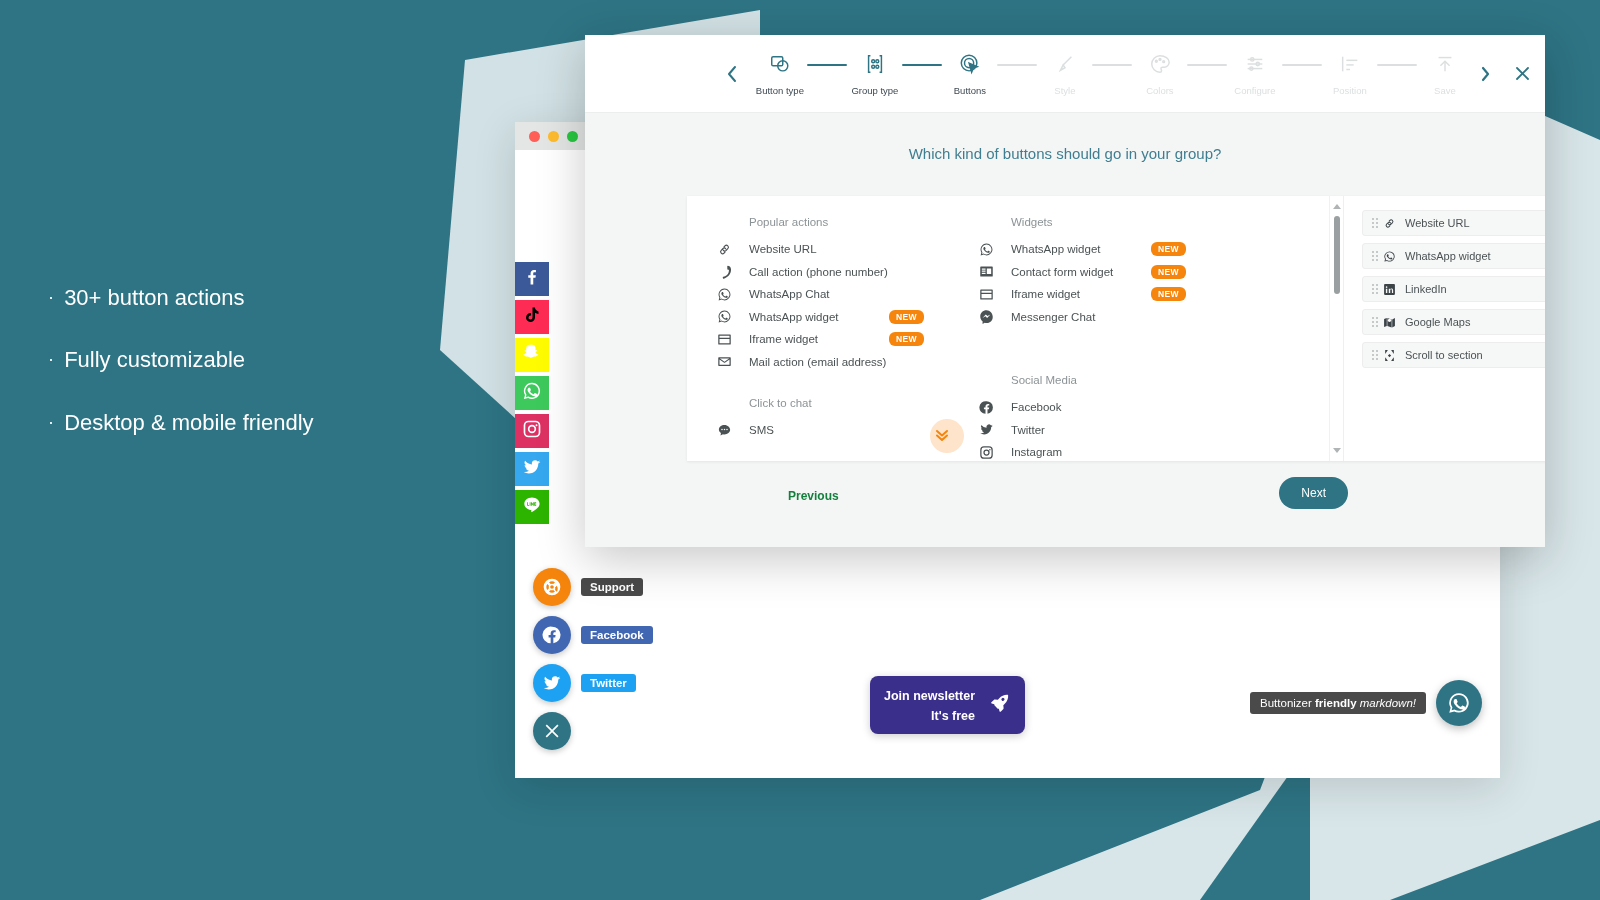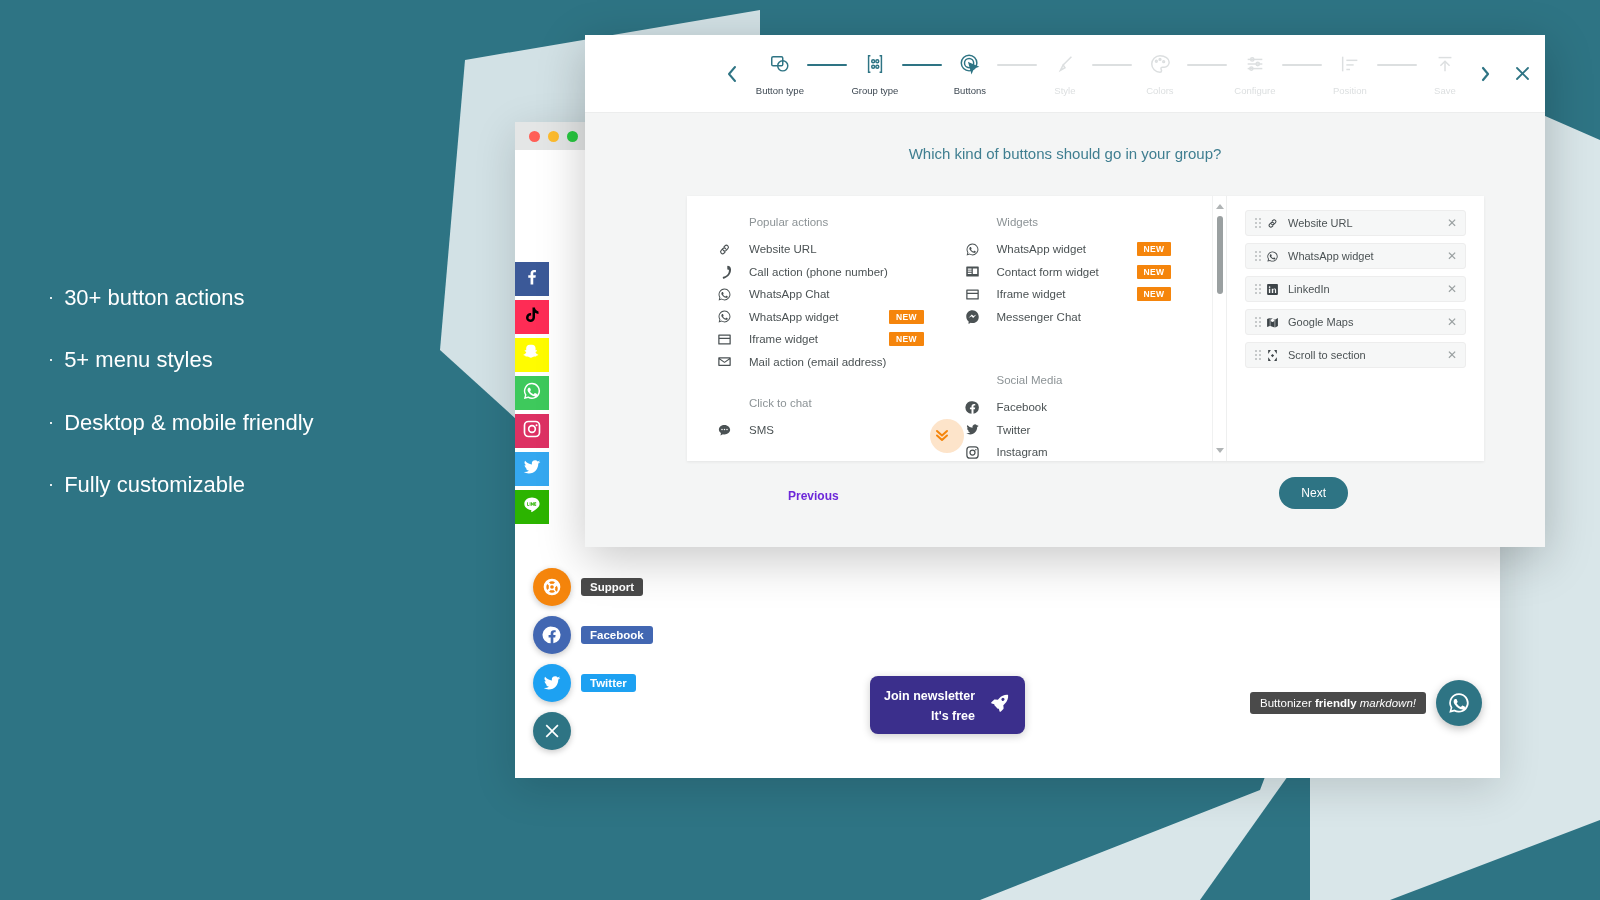--- a/index.html
+++ b/index.html
@@ -196,21 +196,21 @@
   }
   .connector.done { background: #2e7484; }
 
   
   #modal-question {
     text-align: center; color: #3f7e90;
     font-size: 15px; margin-top: 32px;
   }
   #picker {
     position: absolute; left: 102px; top: 161px;
-    width: 797px; height: 265px;
+    width: 914px; height: 265px;
     background: #ffffff; display: flex;
     box-shadow: 0 1px 3px rgba(0,0,0,0.07);
   }
   #picker-left {
     flex: 1; position: relative; padding: 20px 0 0 30px;
     overflow: hidden;
   }
   #picker-cols { display: flex; }
   .pcol { width: 262px; }
   .pcol-head {
@@ -222,21 +222,21 @@
   }
   .pitem .pico {
     width: 32px; display: flex; align-items: center; color: #4b5254;
   }
   .pitem .pico svg { width: 15px; height: 15px; fill: currentColor; }
   .pitem .ptxt { font-size: 11.5px; color: #4b5254; }
   .newbadge {
     position: absolute; left: 172px;
     background: #f5850c; color: #fff;
     font-size: 8.5px; font-weight: bold;
-    padding: 2px 7px; border-radius: 1px; letter-spacing: 0.3px;
+    padding: 2px 7px; border-radius: 6px; letter-spacing: 0.3px;
   }
   .pcol-gap { height: 24px; }
 
   
   #ig-highlight {
     position: absolute;
     width: 34px; height: 34px; border-radius: 50%;
     background: rgba(245,133,12,0.22);
     left: 243px; top: 223px;
     display: flex; align-items: center; justify-content: center;
@@ -274,21 +274,21 @@
   .sel-ico svg { width: 13px; height: 13px; fill: currentColor; }
   .sel-txt { font-size: 11px; color: #4b5254; flex: 1; }
   .sel-x { color: #9aa0a1; font-size: 12px; }
 
   
   #modal-footer {
     position: absolute; left: 0; right: 0; bottom: 0; height: 86px;
   }
   #prev-btn {
     position: absolute; left: 203px; top: 28px;
-    font-size: 12px; color: #6d28d9; font-weight: bold;
+    font-size: 12px; color: #15803d; font-weight: bold;
   }
   #next-btn {
     position: absolute; right: 197px; top: 16px;
     background: #2e7484; color: #fff;
     font-size: 12px; border-radius: 16px;
     padding: 9px 22px; font-weight: normal;
   }
 </style>
 </head>
 <body>
@@ -300,29 +300,25 @@
   <div class="bg-poly" id="poly-dark-right"></div>
   <div class="bg-poly" id="poly-dark-bottom"></div>
 
   <div id="marketing">
     <div class="feature">
       <span class="dot">·</span>
       <span>30+ button actions</span>
     </div>
     <div class="feature">
       <span class="dot">·</span>
-      <span>5+ menu styles</span>
+      <span>Fully customizable</span>
     </div>
     <div class="feature">
       <span class="dot">·</span>
       <span>Desktop &amp; mobile friendly</span>
-    </div>
-    <div class="feature">
-      <span class="dot">·</span>
-      <span>Fully customizable</span>
     </div>
   </div>
 
   <div id="browser">
     <div id="browser-chrome">
       <span class="tl-dot tl-red"></span>
       <span class="tl-dot tl-yellow"></span>
       <span class="tl-dot tl-green"></span>
     </div>
     <div id="browser-body">

